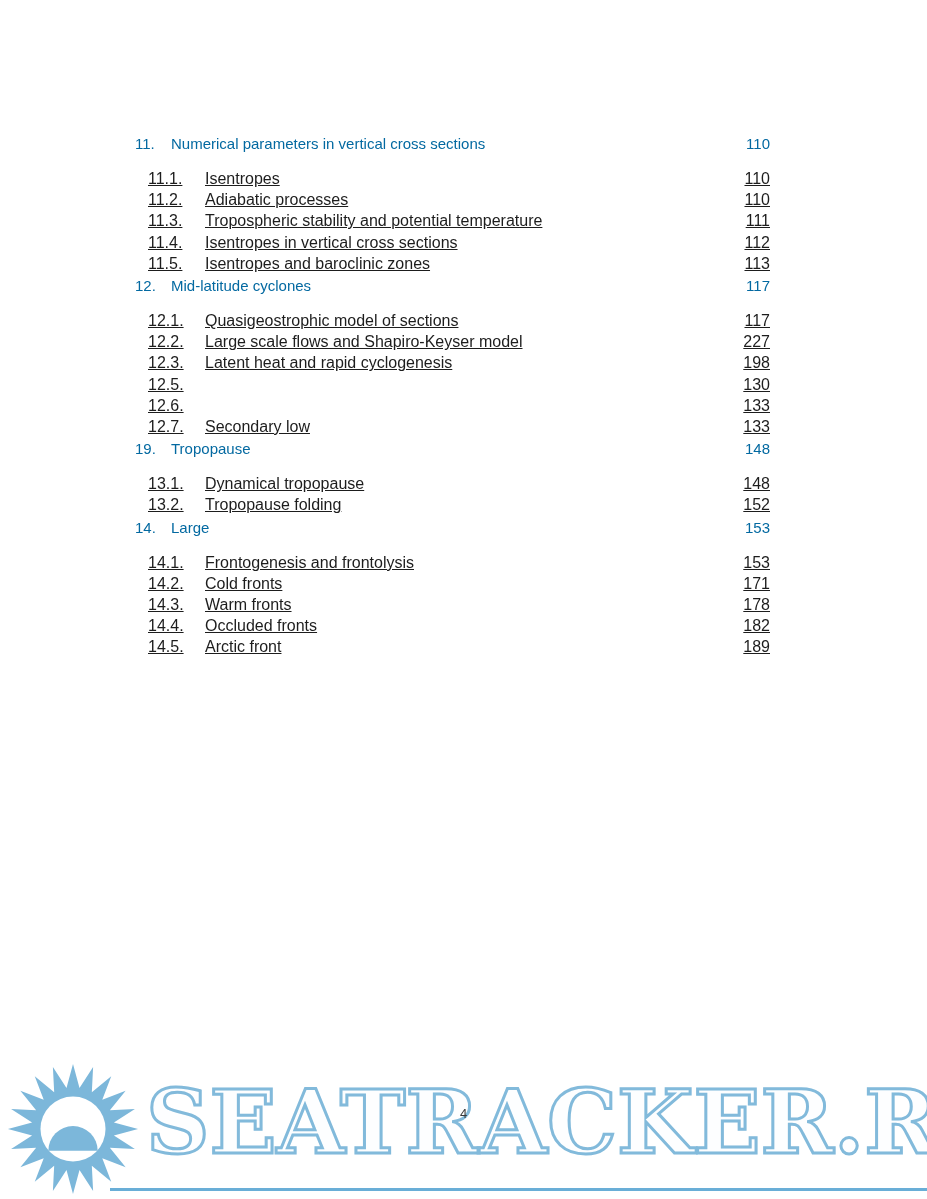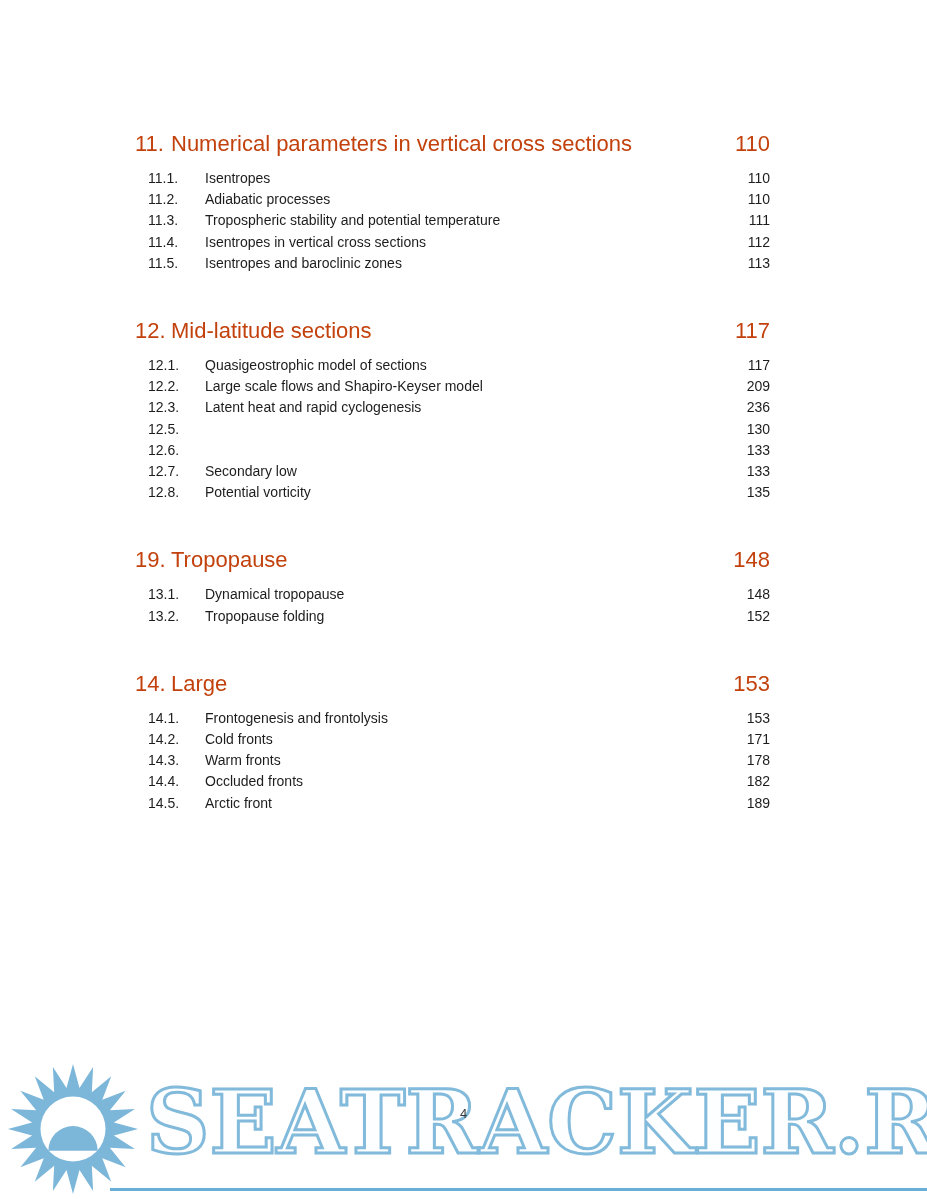--- a/index.html
+++ b/index.html
@@ -11,39 +11,40 @@
     color: #1d1d1d;
     overflow: hidden;
   }
 
   .toc {
     position: absolute;
     top: 132px;
     left: 135px;
     width: 635px;
   }
-  section.toc-section + section.toc-section { margin-top: 45px; }
+  section.toc-section + section.toc-section { }
 
   .heading {
     display: flex;
     align-items: baseline;
-    font-size: 22px;
+    font-size: 15px;
     line-height: 24px;
     margin-bottom: 12px;
-    color: #c2410c;
+    color: #0369a1;
   }
   .hnum { flex: 0 0 auto; min-width: 36px; }
   .htitle { flex: 1 1 auto; padding-right: 10px; }
 
   .row {
     display: flex;
     align-items: center;
-    font-size: 14px;
+    font-size: 16px;
     line-height: 21.2px;
     padding-left: 13px;
+    text-decoration: underline;
   }
   .num { flex: 0 0 57px; }
   .title { flex: 1 1 auto; padding-right: 10px; }
   .pg { flex: 0 0 auto; margin-left: auto; min-width: 30px; text-align: right; }
 
   
   .sun {
     position: absolute;
     left: 4px;
     top: 1060px;
@@ -120,56 +121,51 @@
         <span class="num">11.5.</span>
         <span class="title">Isentropes and baroclinic zones</span>
         <span class="pg">113</span>
       </div>
     </div>
   </section>
 
   <section class="toc-section">
     <div class="heading">
       <span class="hnum">12.</span>
-      <span class="htitle">Mid-latitude sections</span>
+      <span class="htitle">Mid-latitude cyclones</span>
       <span class="pg">117</span>
     </div>
     <div class="rows">
       <div class="row">
         <span class="num">12.1.</span>
         <span class="title">Quasigeostrophic model of sections</span>
         <span class="pg">117</span>
       </div>
       <div class="row">
         <span class="num">12.2.</span>
         <span class="title">Large scale flows and Shapiro-Keyser model</span>
-        <span class="pg">209</span>
+        <span class="pg">227</span>
       </div>
       <div class="row">
         <span class="num">12.3.</span>
         <span class="title">Latent heat and rapid cyclogenesis</span>
-        <span class="pg">236</span>
+        <span class="pg">198</span>
       </div>
       <div class="row">
         <span class="num">12.5.</span>
         <span class="pg">130</span>
       </div>
       <div class="row">
         <span class="num">12.6.</span>
         <span class="pg">133</span>
       </div>
       <div class="row">
         <span class="num">12.7.</span>
         <span class="title">Secondary low</span>
         <span class="pg">133</span>
-      </div>
-      <div class="row">
-        <span class="num">12.8.</span>
-        <span class="title">Potential vorticity</span>
-        <span class="pg">135</span>
       </div>
     </div>
   </section>
 
   <section class="toc-section">
     <div class="heading">
       <span class="hnum">19.</span>
       <span class="htitle">Tropopause</span>
       <span class="pg">148</span>
     </div>

